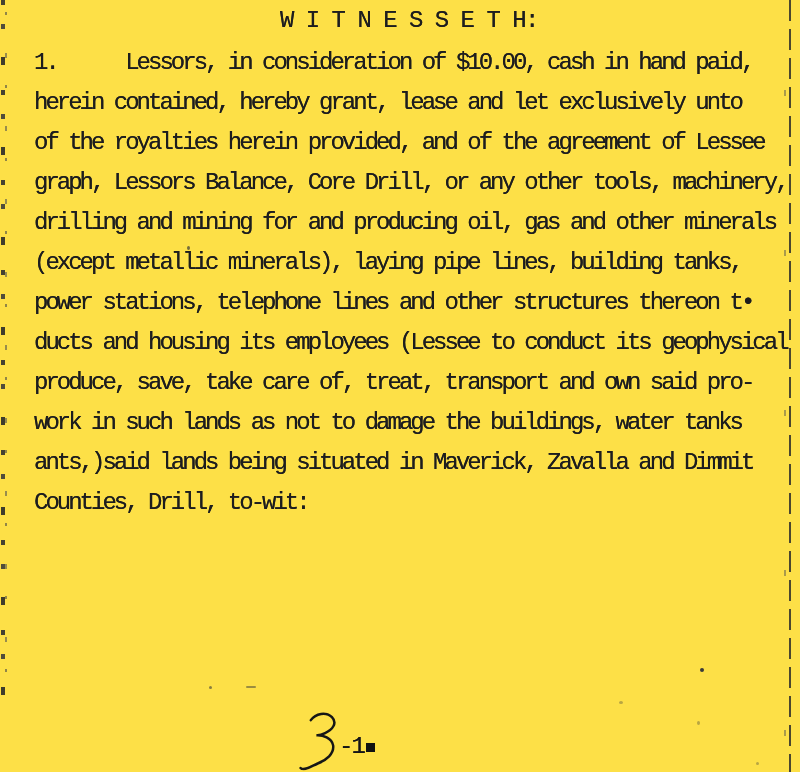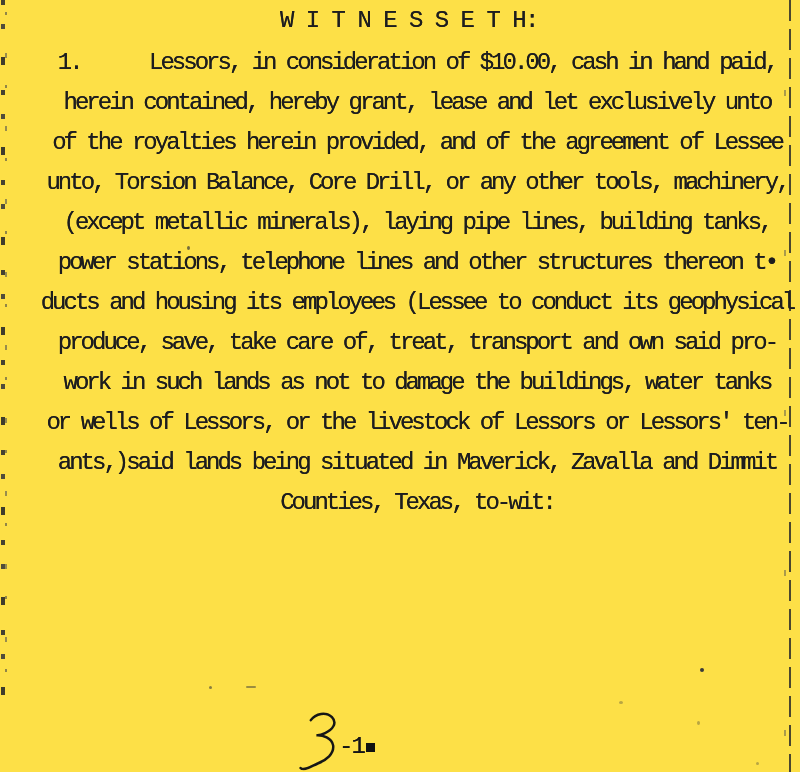--- a/index.html
+++ b/index.html
@@ -25,21 +25,20 @@
     letter-spacing: -1.5px;
     white-space: pre;
     color: #1d1d1d;
     text-shadow: 0 0 0.5px #333;
   }
   .body-text {
     position: absolute;
     left: 34px;
     top: 43px;
     width: 766px;
-    text-align: center;
   }
   .line {
     white-space: pre;
     font-size: 24px;
     letter-spacing: -3px;
     line-height: 40px;
     height: 40px;
     color: #1d1d1d;
     text-shadow: 0 0 0.5px #333;
   }
@@ -129,29 +128,29 @@
   <div class="left-edge-b"></div>
   <div class="right-edge-a"></div>
   <div class="right-edge-b"></div>
 
   <div class="heading">W I T N E S S E T H:</div>
 
   <div class="body-text">
     <div class="line">1.      Lessors, in consideration of $10.00, cash in hand paid,</div>
     <div class="line">herein contained, hereby grant, lease and let exclusively unto</div>
     <div class="line">of the royalties herein provided, and of the agreement of Lessee</div>
-    <div class="line">unto, Torsion Balance, Core Drill, or any other tools, machinery,</div>
+    <div class="line">graph, Lessors Balance, Core Drill, or any other tools, machinery,</div>
+    <div class="line">drilling and mining for and producing oil, gas and other minerals</div>
     <div class="line">(except metallic minerals), laying pipe lines, building tanks,</div>
     <div class="line">power stations, telephone lines and other structures thereon t•</div>
     <div class="line">ducts and housing its employees (Lessee to conduct its geophysical</div>
     <div class="line">produce, save, take care of, treat, transport and own said pro-</div>
     <div class="line">work in such lands as not to damage the buildings, water tanks</div>
-    <div class="line">or wells of Lessors, or the livestock of Lessors or Lessors' ten-</div>
     <div class="line">ants,)said lands being situated in Maverick, Zavalla and Dimmit</div>
-    <div class="line">Counties, Texas, to-wit:</div>
+    <div class="line">Counties, Drill, to-wit:</div>
   </div>
 
   <svg class="hand-number" viewBox="0 0 36 58" aria-label="3">
     <path d="M 6 9 C 10 2, 20 -1, 26 4 C 32 9, 28 16, 21 20 C 18 22, 15 23, 13 23
              C 19 22, 28 24, 30 31 C 32 39, 25 46, 17 50 C 10 54, 4 59, 1 56" fill="none" stroke="#161616" stroke-width="2.4" stroke-linecap="round"></path>
   </svg>
 
   <div class="typed-number"><span>-1</span><span class="ink-blob"></span></div>
 
   <div class="speck" style="left:700px; top:668px; width:4px; height:4px;"></div>

